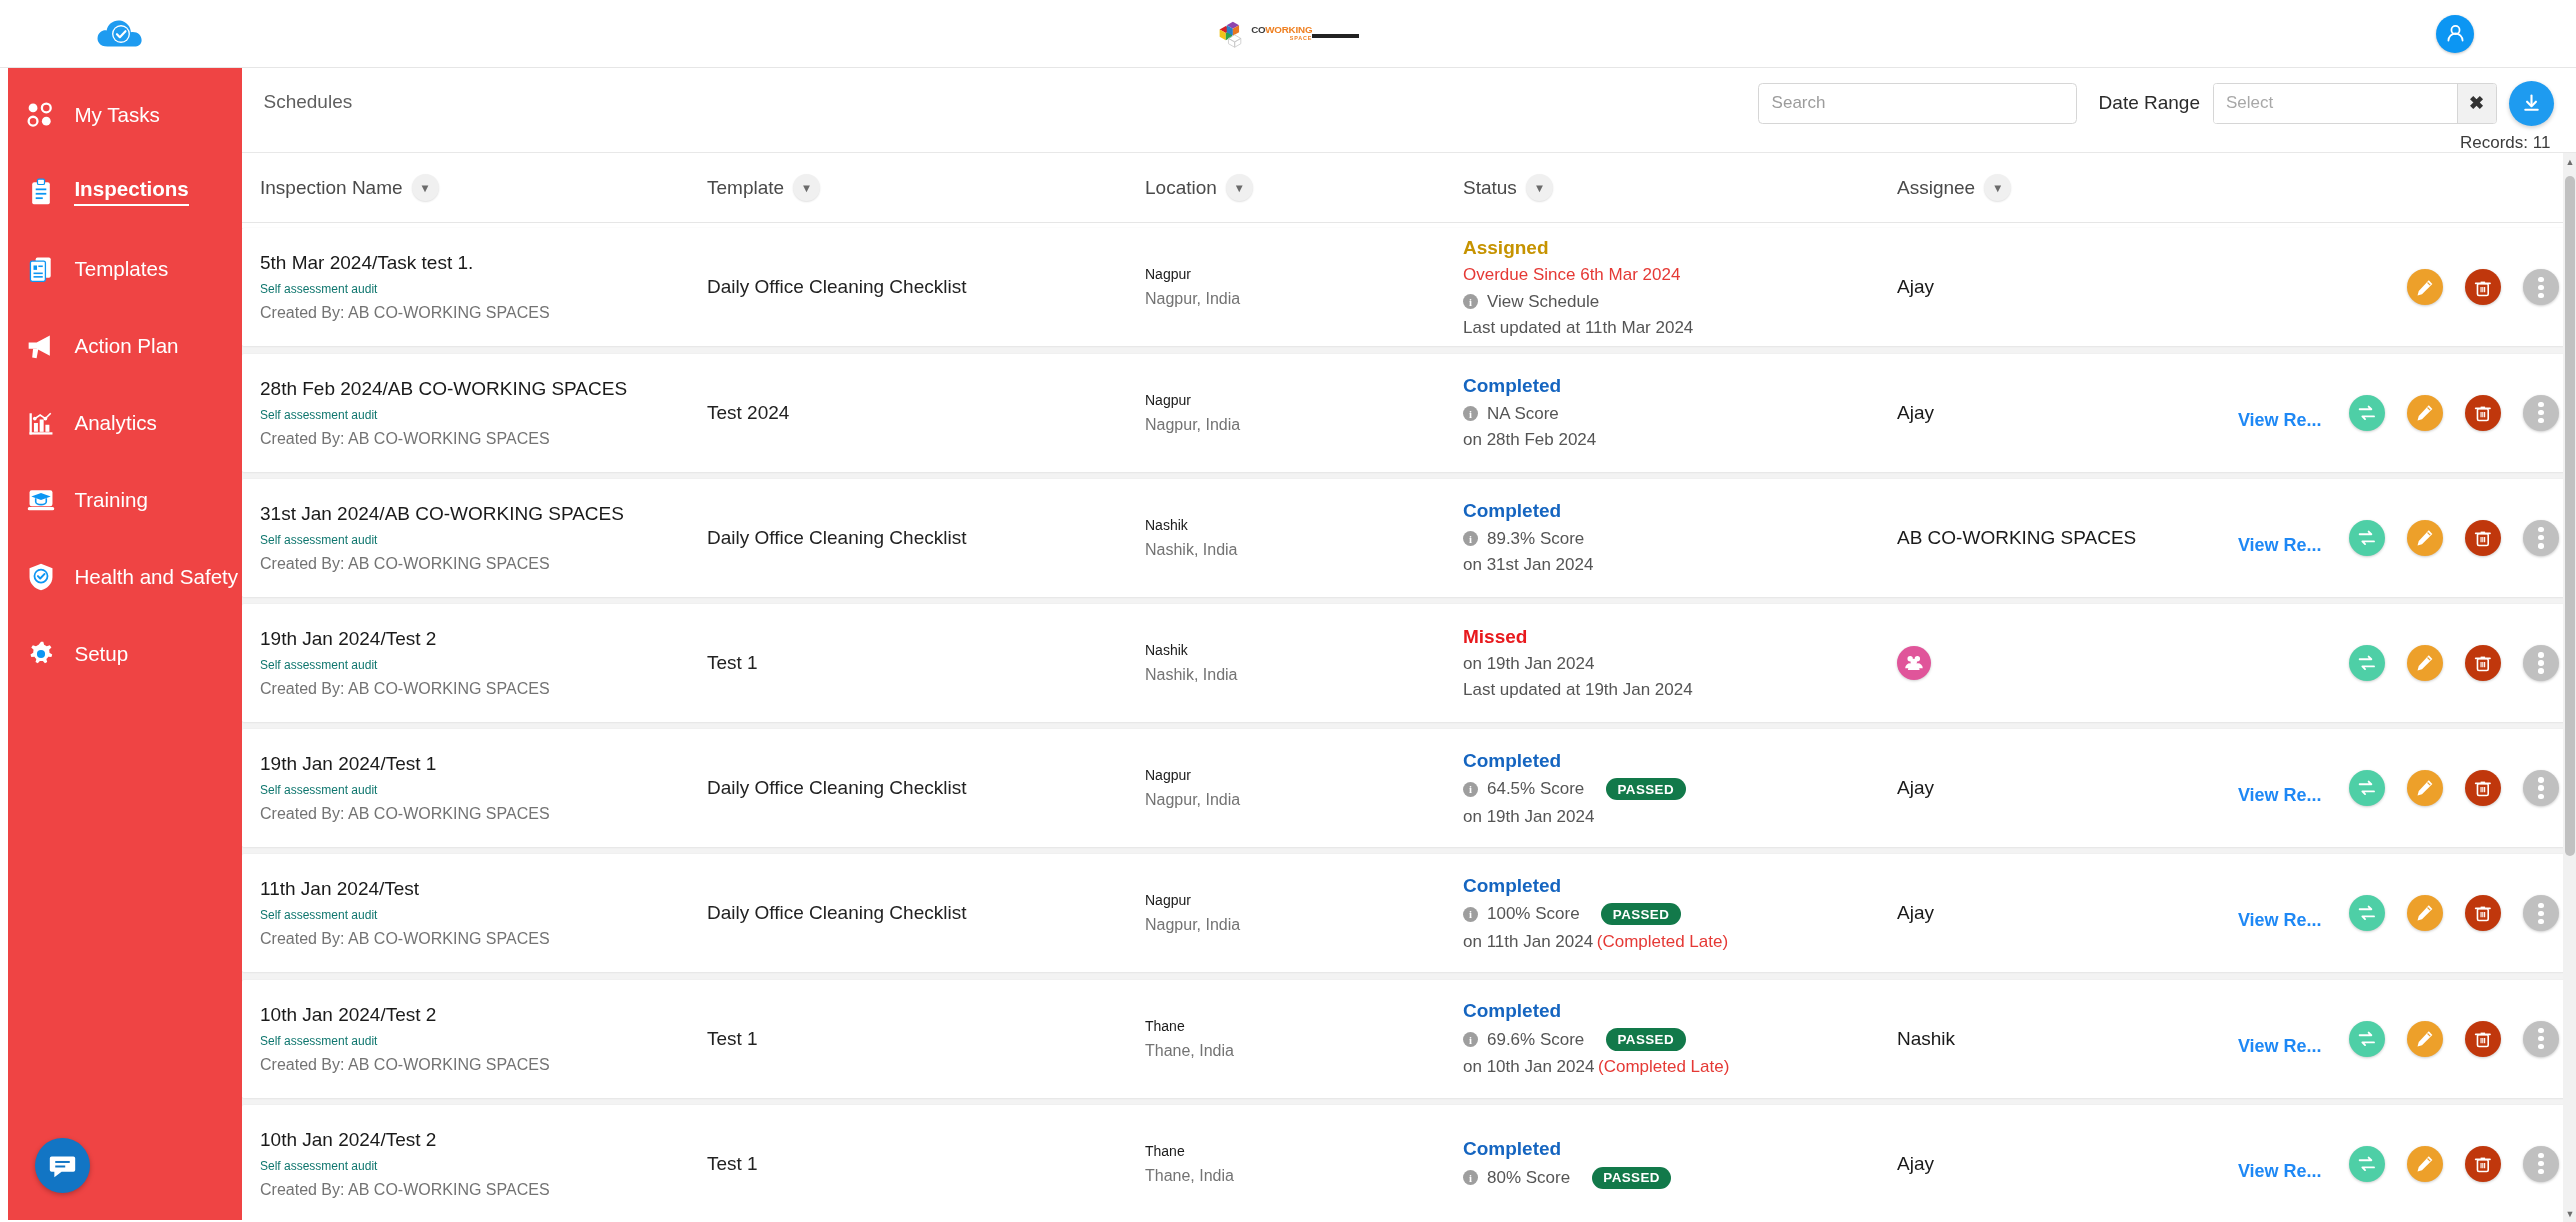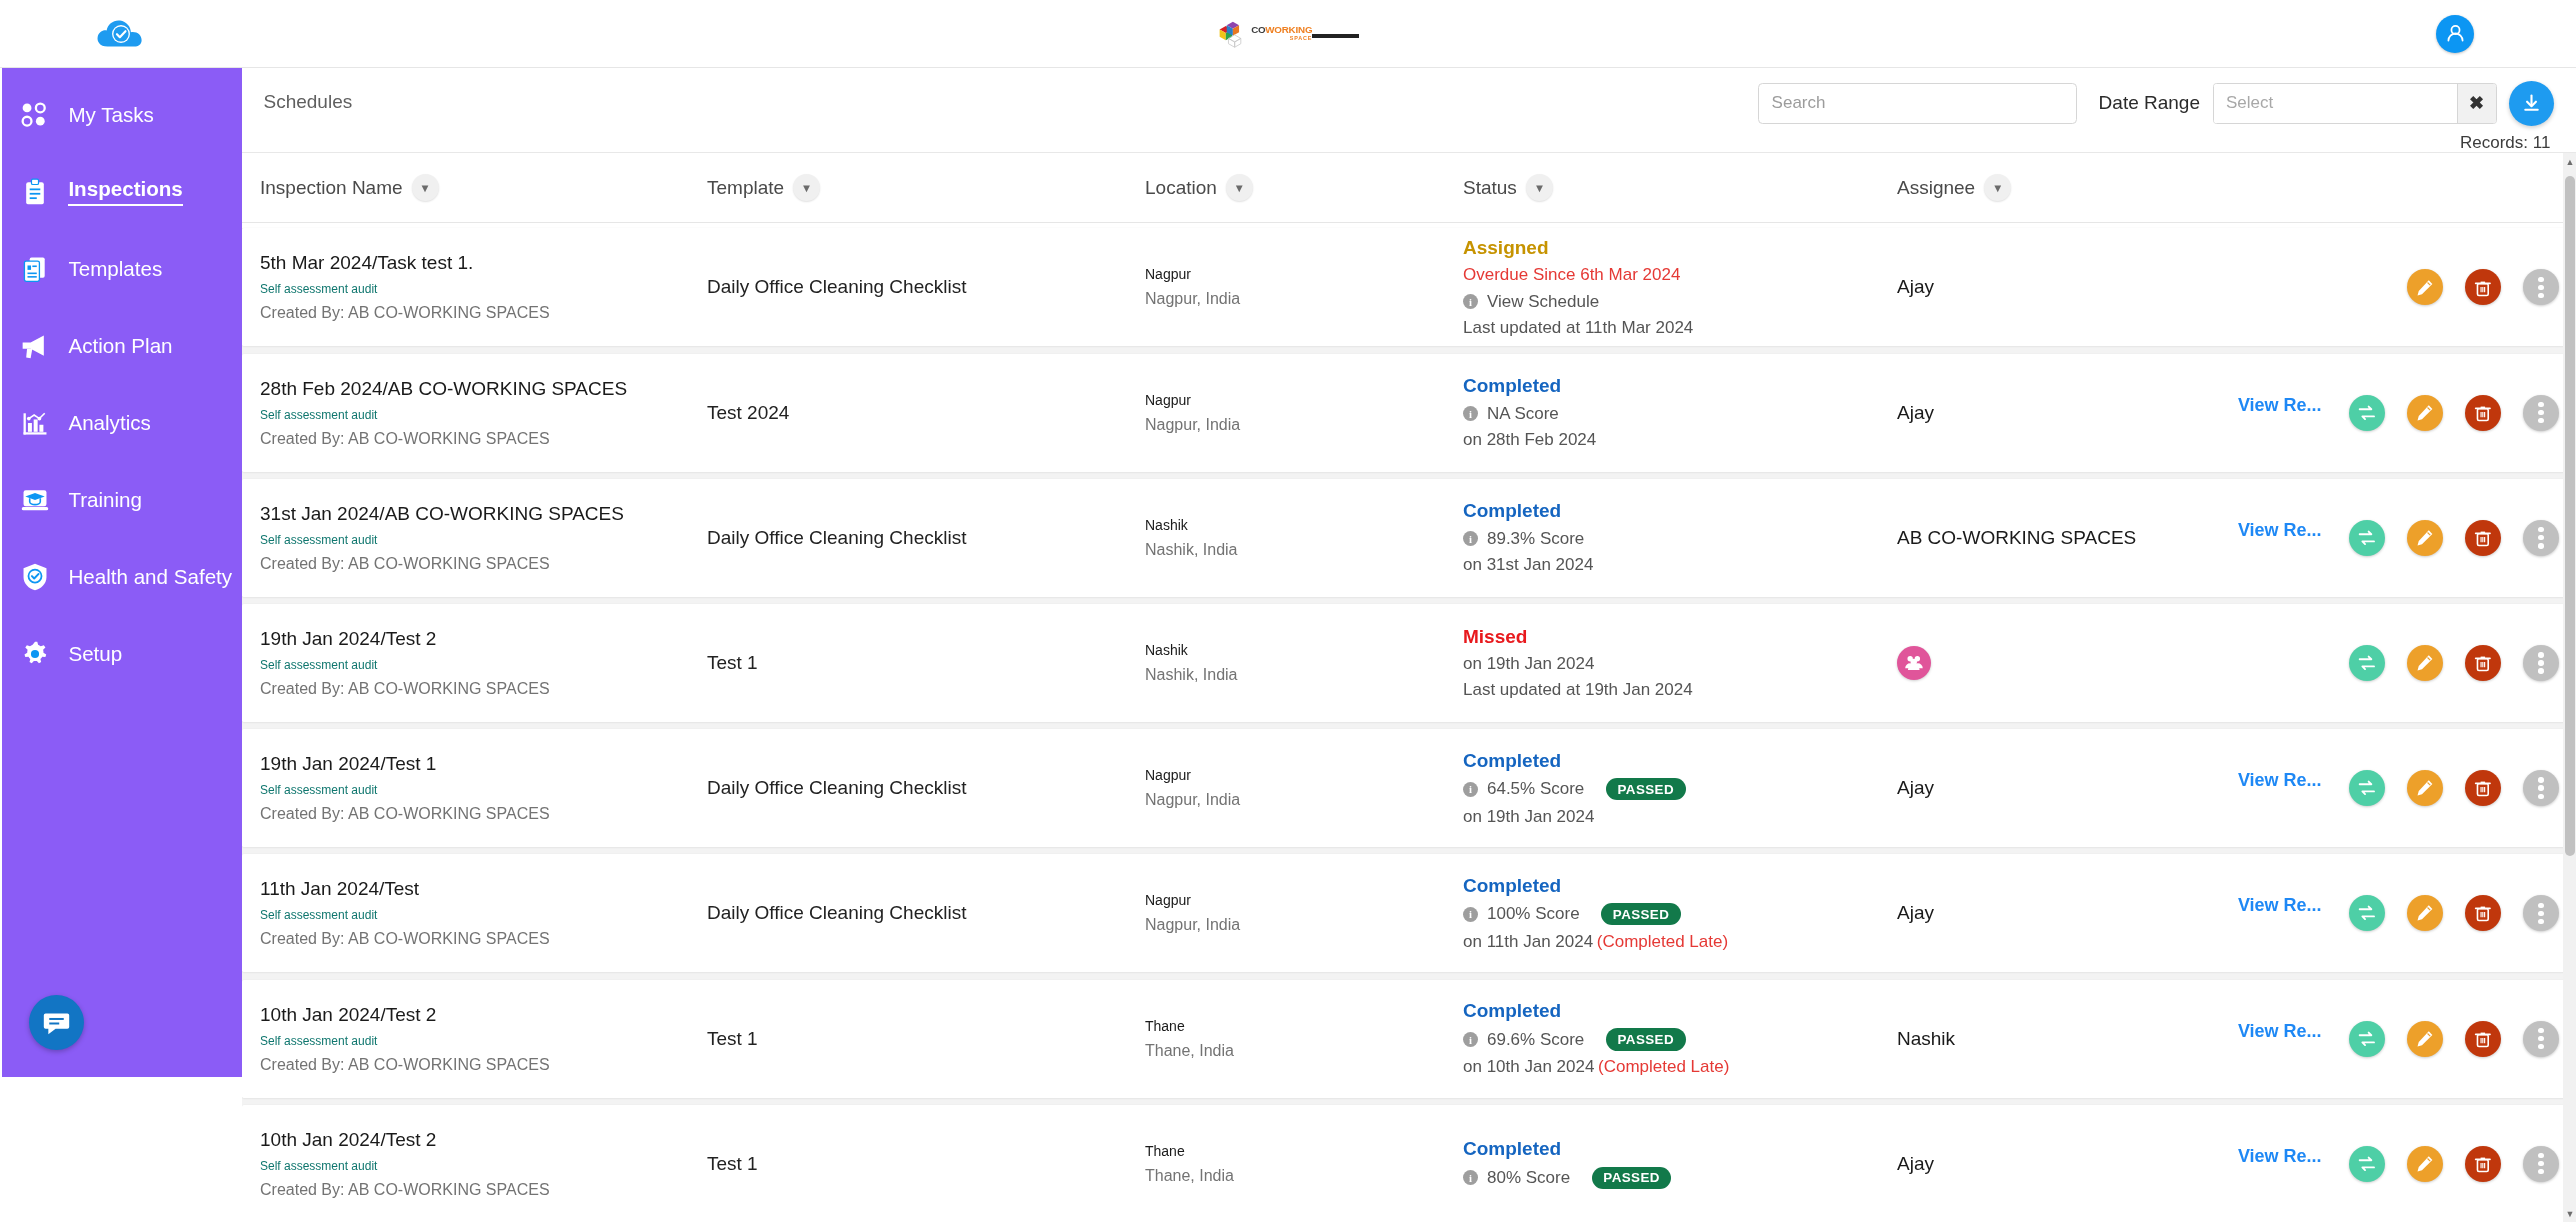--- a/index.html
+++ b/index.html
@@ -33,22 +33,22 @@
   .center-underline { width: 47px; height: 3.6px; background: #222; margin-top: 5.4px; }
   .topbar-right { width: 242px; display: flex; align-items: center; justify-content: center; }
   .avatar-btn {
     width: 38px; height: 38px; border-radius: 50%;
     background: #0c96f3; display: flex; align-items: center; justify-content: center;
     box-shadow: 0 0.9px 2.7px rgba(0,0,0,.25);
   }
 
   
   .sidebar {
-    position: absolute; top: 68px; left: 2px; width: 242px; height: 1009px;
-    background: #8b5cf6;
+    position: absolute; top: 68px; left: 8px; width: 242px; height: 1152px;
+    background: #ef4444;
   }
   .nav-item {
     display: flex; align-items: center; height: 50px;
     padding-left: 18px; margin-top: 27px; color: #fff; cursor: pointer;
   }
   .nav-item:first-child { margin-top: 21.5px; }
   .nav-ico { width: 43px; display: flex; align-items: center; justify-content: flex-start; }
   .nav-label { font-size: 20.6px; color: #fff; margin-left: 5.4px; }
   .nav-item.active .nav-label {
     font-weight: bold; border-bottom: 2.7px solid #fff; padding-bottom: 3.6px;
@@ -161,21 +161,21 @@
   }
   .late { color: #e53935; }
 
   .assignee { font-size: 19px; color: #1a1a1a; }
   .assignee-avatar {
     width: 34px; height: 34px; border-radius: 50%;
     background: #e0559a; display: flex; align-items: center; justify-content: center;
     box-shadow: 0 0.9px 2.7px rgba(0,0,0,.2);
   }
 
-  .actions { display: flex; align-items: flex-start; justify-content: flex-end; gap: 22px; }
+  .actions { display: flex; align-items: flex-end; justify-content: flex-end; gap: 22px; }
   .view-link { color: #1e88f5; font-size: 18px; font-weight: bold; margin-right: 5.4px; cursor: pointer; white-space: nowrap; }
   .abtn {
     width: 36px; height: 36px; border-radius: 50%;
     display: flex; align-items: center; justify-content: center;
     box-shadow: 0 0.9px 2.7px rgba(0,0,0,.22); cursor: pointer; flex: none;
   }
   .abtn.reassign { background: #4ecfa6; }
   .abtn.edit { background: #eda02a; }
   .abtn.delete { background: #c0370c; }
   .abtn.more { background: #c0c0c0; }

